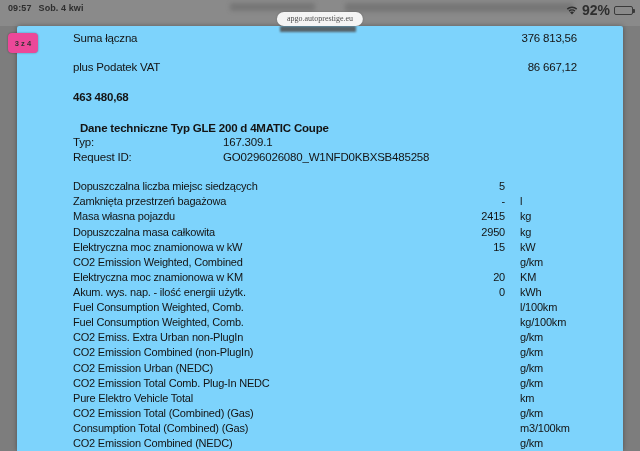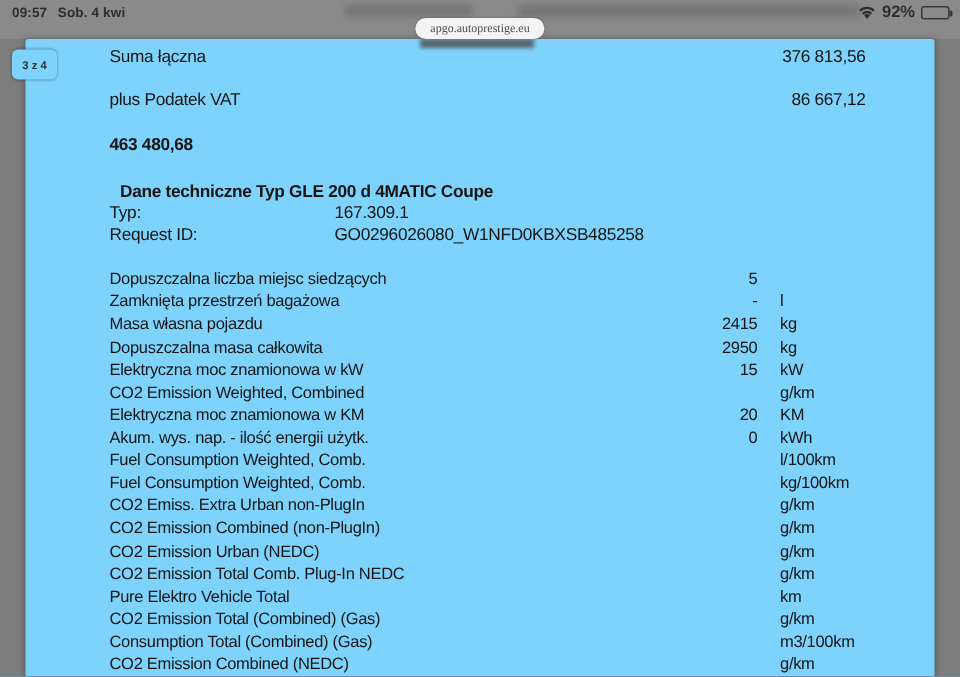--- a/index.html
+++ b/index.html
@@ -13,21 +13,21 @@
     position:absolute; top:0; left:0; width:640px; height:26px;
     background:#8a8a8a;
     padding-left:24px;
   }
   .status-left {
     position:absolute; left:8px; top:3px; font-size:9px; font-weight:700;
     color:#2e2e2e; letter-spacing:0.1px; display:flex; gap:7px;
   }
   .status-right {
     position:absolute; right:7px; top:2px; display:flex; align-items:center; gap:4px;
-    font-size:11px; font-weight:700; color:#2e2e2e;
+    font-size:14px; font-weight:700; color:#2e2e2e;
   }
   .wifi-svg { display:block; }
   .battery {
     position:relative; width:19px; height:9px; border:1px solid #3a3a3a;
     border-radius:2px; padding:1px;
   }
   .battery .level { height:100%; width:92%; background:#222; border-radius:1px; }
   .battery .tip {
     position:absolute; right:-3px; top:2.5px; width:2px; height:4px;
     background:#3a3a3a; border-radius:0 1px 1px 0;
@@ -50,21 +50,21 @@
     background:#7dd3fc; border-radius:2px 2px 0 0;
     box-shadow:0 0 5px rgba(0,0,0,0.35);
     color:#141414;
   }
   .page-redaction {
     position:absolute; left:263px; top:0px; width:76px; height:6px;
     background:#4f4f4f; filter:blur(1.3px); opacity:0.85;
   }
   .page-badge {
     position:absolute; left:8px; top:33px; width:30px; height:20px;
-    background:#7dd3fc; border-radius:4px; z-index:6;
+    background:#ec4899; border-radius:4px; z-index:6;
     display:flex; align-items:center; justify-content:center;
     font-size:7.5px; font-weight:700; color:#333;
     box-shadow:0 0 2px rgba(0,0,0,0.4);
   }
   
   .sumrow {
     position:absolute; left:56px; width:504px; height:14px;
     display:flex; justify-content:space-between;
     font-size:11.5px; letter-spacing:-0.2px; white-space:nowrap;
   }

